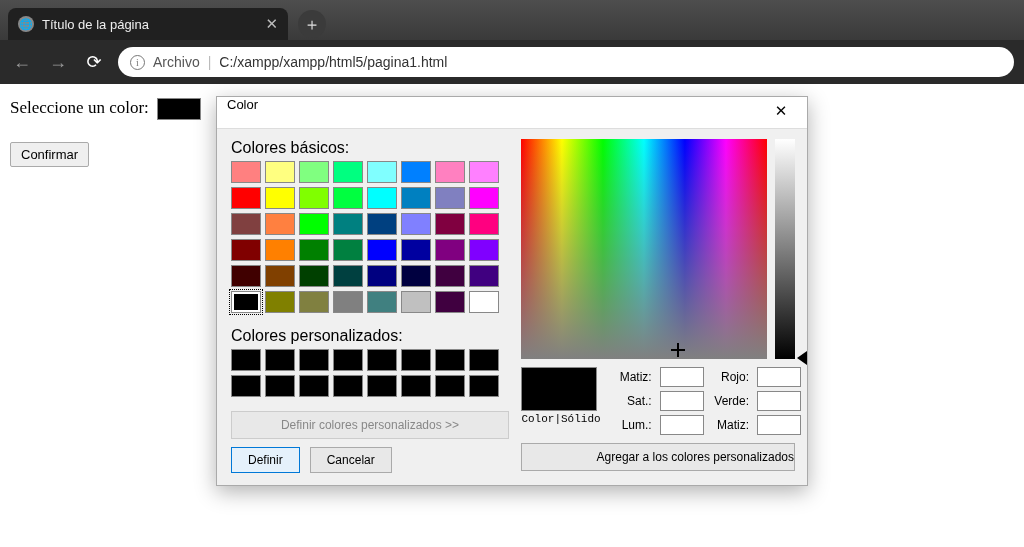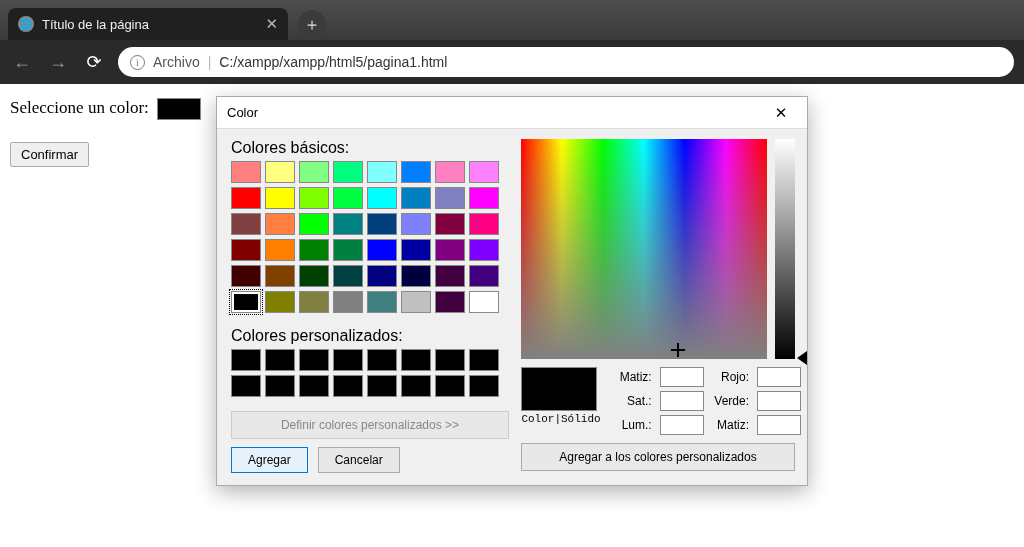--- a/index.html
+++ b/index.html
@@ -132,21 +132,20 @@
       border: 1px solid #aaa;
       box-shadow: 0 6px 20px rgba(0,0,0,0.3);
       font-family: "Segoe UI", Arial, sans-serif;
       font-size: 12px;
       color: #000;
     }
     .dlg-title {
       background: #fff;
       height: 32px;
       display: flex;
-      align-items: center;
       padding: 0 4px 0 10px;
       font-size: 13px;
       border-bottom: 1px solid #ddd;
     }
     .dlg-title .t { flex: 1; }
     .dlg-close {
       width: 44px; height: 28px;
       display: flex;
       align-items: center;
       justify-content: center;
@@ -281,20 +280,21 @@
       border: 1px solid #888;
     }
     .add-btn {
       width: 100%;
       margin-top: 8px;
       padding: 6px 0;
       border: 1px solid #aaa;
       background: #e8e8e8;
       font-size: 12px;
       cursor: pointer;
+      text-align: right;
     }
   </style>
 </head>
 <body>
 
 <div class="browser-chrome">
   <div class="tab">
     <span class="globe">🌐</span>
     <span class="title">Título de la página</span>
     <span class="close-x">✕</span>
@@ -397,21 +397,21 @@
           <div class="swatch" style="background: rgb(0, 0, 0);"></div>
           <div class="swatch" style="background: rgb(0, 0, 0);"></div>
           <div class="swatch" style="background: rgb(0, 0, 0);"></div>
           <div class="swatch" style="background: rgb(0, 0, 0);"></div>
           <div class="swatch" style="background: rgb(0, 0, 0);"></div>
         </div>
 
       <button class="define-btn" disabled="">Definir colores personalizados &gt;&gt;</button>
 
       <div class="dlg-footer-left">
-        <button class="dlg-btn primary">Agregar</button>
+        <button class="dlg-btn primary">Definir</button>
         <button class="dlg-btn">Cancelar</button>
       </div>
     </div>
 
     <div class="right-pane">
       <div class="picker-row">
         <div class="gradient">
           <div class="crosshair"></div>
         </div>
         <div class="lum-slider">

